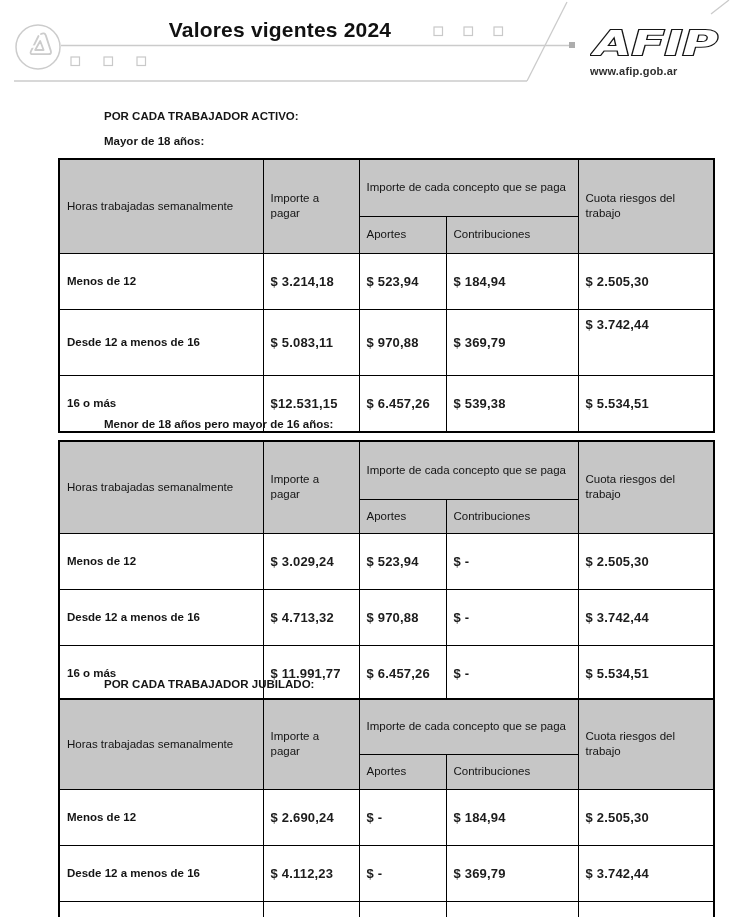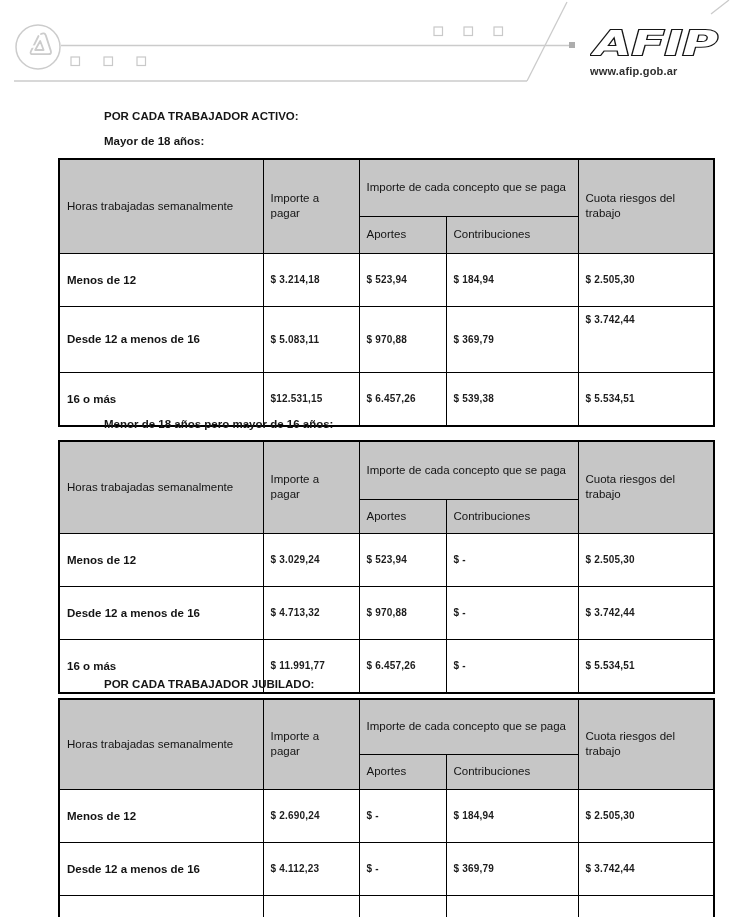--- a/index.html
+++ b/index.html
@@ -21,21 +21,21 @@
   
   .twrap{position:absolute;left:58px;width:655px;}
   table{border-collapse:collapse;table-layout:fixed;width:655px;border:2px solid #000;}
   th,td{border:1.5px solid #000;overflow:hidden;}
   th{
     background:#c6c6c6;font-size:11.5px;font-weight:normal;text-align:left;
     vertical-align:middle;padding:4px 7px;line-height:1.3;color:#141414;
   }
   td{background:#fff;vertical-align:middle;padding:20px 7px;}
   td.rowlabel{font-size:11.5px;font-weight:bold;color:#141414;}
-  td.val{font-size:10px;font-weight:bold;color:#1c1c1c;letter-spacing:0.2px;margin-top:41px;}
+  td.val{font-size:13px;font-weight:bold;color:#1c1c1c;letter-spacing:0.2px;margin-top:41px;}
   
   .t0 tr.h1{height:57px}.t0 tr.h2{height:37px}.t0 tr.r0{height:37px}.t0 tr.r1{height:66px}.t0 tr.r2{height:40px}
   .t1 tr.h1{height:58px}.t1 tr.h2{height:34px}.t1 tr.r0{height:38px}.t1 tr.r1{height:37px}.t1 tr.r2{height:41px}
   .t2 tr.h1{height:55px}.t2 tr.h2{height:35px}.t2 tr.r0{height:39px}.t2 tr.r1{height:38px}.t2 tr.r2{height:40px}
   .t0 tr.r1 td:nth-child(5){vertical-align:top;padding-top:7px;}
 </style>
 </head>
 <body>
 
 <div class="sheet">
@@ -61,20 +61,21 @@
       <g>
         <circle cx="38" cy="47" r="22" fill="#ffffff" stroke="#cccccc" stroke-width="1.5"></circle>
         <g fill="none" stroke="#cccccc" stroke-width="1.8" stroke-linejoin="round" stroke-linecap="round">
           <path d="M41 34 q3.5 -1.8 4.8 1.4 l5 15.5 q1.1 3.3 -2.4 3.3 l-15.5 0 q-3.4 0 -1.9 -3 l7.5 -15.2"></path>
           <path d="M40.2 41 l3.4 9 -8.4 0 z"></path>
         </g>
         <rect x="26" y="45.4" width="9" height="2.4" fill="#ffffff"></rect>
       </g>
     </svg>
 
+    <div class="title">Valores vigentes 2024</div>
 
     <div class="brand">
       <svg width="132" height="42" viewBox="0 0 132 42">
         <text x="4" y="33" font-family="DejaVu Sans, Liberation Sans, sans-serif" font-size="34" font-weight="bold" font-style="italic" textLength="124" lengthAdjust="spacingAndGlyphs" fill="#ffffff" stroke="#161616" stroke-width="2" paint-order="stroke">AFIP</text>
       </svg>
       <div class="url">www.afip.gob.ar</div>
     </div>
   </div>
 
   <div class="label" style="top:109px">POR CADA TRABAJADOR ACTIVO:</div>

